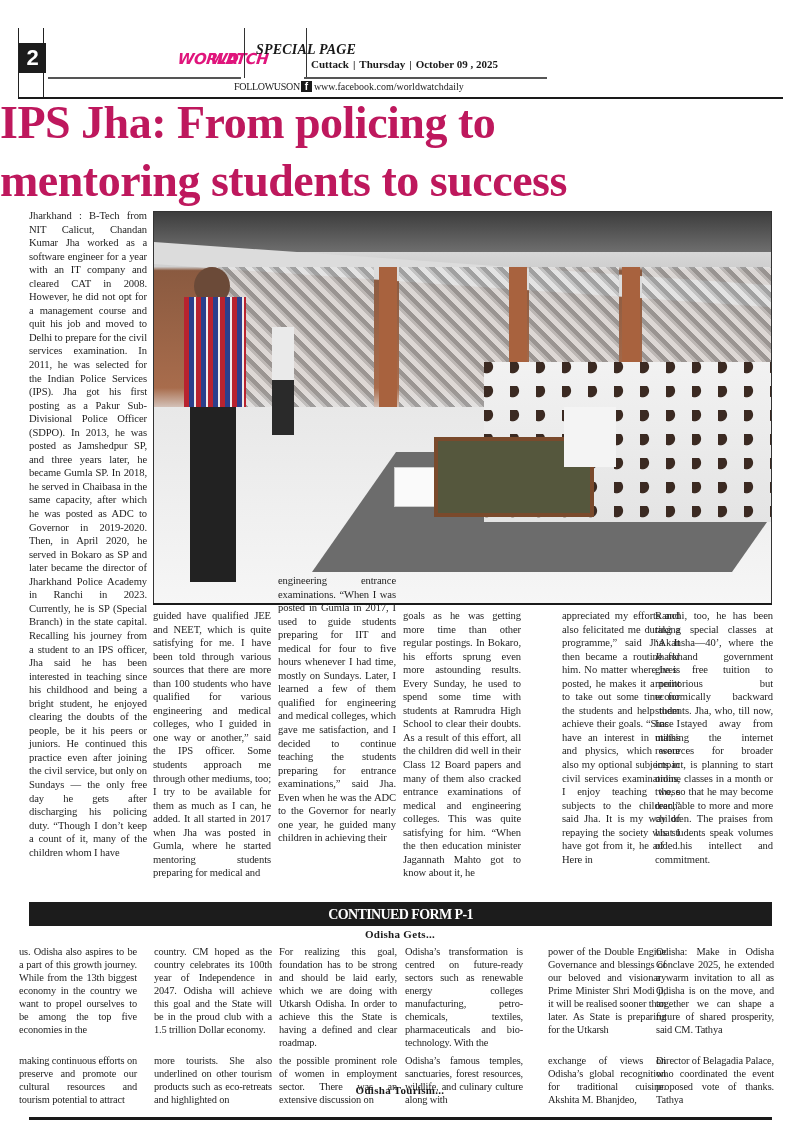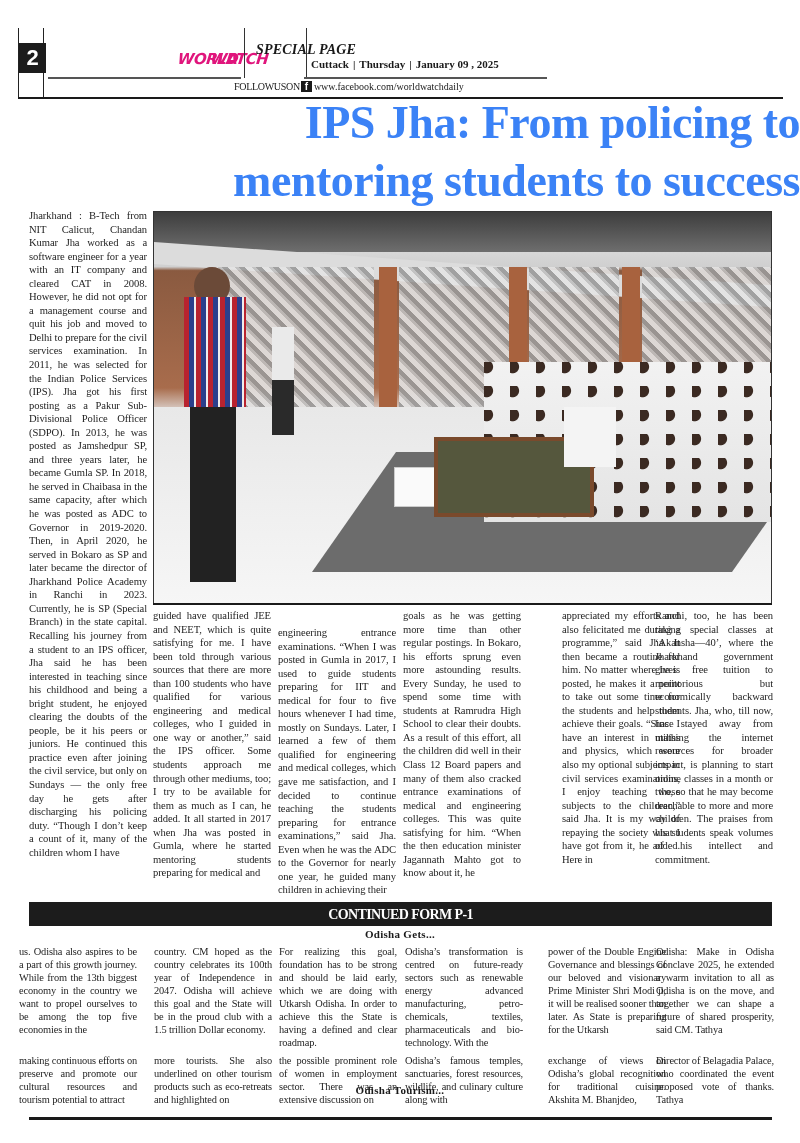--- a/index.html
+++ b/index.html
@@ -23,30 +23,30 @@
   .vbar2 { position: absolute; left: 288px; top: 0; width: 1px; height: 50px; background: #333; }
   .section-label { position: absolute; left: 238px; top: 14px; font-weight: bold; font-size: 14px; letter-spacing: 0.2px; font-style: italic; }
   .dateline { position: absolute; left: 293px; top: 30px; font-size: 11px; font-weight: bold; white-space: nowrap; }
   .dateline .sep { margin: 0 4px; font-weight: bold; }
   .follow { position: absolute; left: 200px; top: 53px; font-size: 10px; white-space: nowrap; display: flex; align-items: center; }
   .follow .fb { display: inline-block; width: 11px; height: 11px; background: #1a1a1a; color: #fff; font-family: "Liberation Sans", sans-serif;
                 font-weight: bold; font-size: 10px; line-height: 12px; text-align: center; margin: 0 2px 0 1px; }
   .follow .lbl { letter-spacing: -0.3px; margin-left: 16px; }
 
   
-  .headline { position: absolute; left: 0; top: 100px; width: 800px; text-align: right; font-weight: bold;
-              font-size: 46px; line-height: 46px; letter-spacing: -0.5px; color: #3b82f6; }
+  .headline { position: absolute; left: 0; top: 100px; width: 800px; text-align: left; font-weight: bold;
+              font-size: 46px; line-height: 46px; letter-spacing: -0.5px; color: #be185d; }
   .headline .l1, .headline .l2 { display: block; }
   .headline .l2 { margin-top: 12px; }
 
   
   .col { position: absolute; font-size: 10.6px; line-height: 13.55px; text-align: justify; color: #1e1e1e; letter-spacing: -0.1px; }
   .col1 { left: 29px; top: 209px; width: 118px; }
   .col2 { left: 153px; top: 609px; width: 118px; }
-  .col3 { left: 278px; top: 626px; width: 118px; }
+  .col3 { left: 278px; top: 574px; width: 118px; }
   .col4 { left: 403px; top: 609px; width: 118px; }
   .col5 { left: 528px; top: 609px; width: 118px; margin-left: 34px; }
   .col6 { left: 655px; top: 609px; width: 118px; }
 
   
   .photo { position: absolute; left: 153px; top: 211px; width: 619px; height: 393px; border: 1px solid #333; overflow: hidden;
            background: linear-gradient(180deg, #4a4a4a 0%, #6a6a6a 8%, #d8d8d8 10%, #cfcfcf 14%, #8a5a40 15%, #a86c4c 45%, #e6e6e6 52%, #f0f0f0 100%); }
   .photo .ceiling { position: absolute; left: 0; top: 0; width: 100%; height: 40px; background: linear-gradient(180deg,#3d3d3d,#6e6e6e); }
   .photo .beam { position: absolute; left: 0; top: 30px; width: 100%; height: 22px; background: #dcdcdc; transform: skewY(4deg); transform-origin: left; }
   .photo .curtain { position: absolute; top: 55px; height: 140px;
@@ -93,21 +93,21 @@
   </div>
   <div class="mast-rule-top"></div>
   <div class="logo">
     <span class="w1">WORLD</span>
     <span class="w2">WATCH</span>
   </div>
   <div class="vbar1"></div>
   <div class="section-label">SPECIAL PAGE</div>
   <div class="vbar2"></div>
   <div class="dateline">
-    <span>Cuttack</span><span class="sep">|</span><span>Thursday</span><span class="sep">|</span><span>January 09 , 2025</span>
+    <span>Cuttack</span><span class="sep">|</span><span>Thursday</span><span class="sep">|</span><span>October 09 , 2025</span>
   </div>
   <div class="mast-rule-right"></div>
   <div class="follow">
     <span class="lbl">FOLLOWUSON</span>
     <span class="fb">f</span>
     <span>www.facebook.com/worldwatchdaily</span>
   </div>
   <div class="mast-bottom"></div>
 </header>
 
@@ -147,21 +147,21 @@
 <div class="col col4">goals as he was getting more time than other regular postings. In Bokaro, his efforts sprung even more astounding results. Every Sunday, he used to spend some time with students at Ramrudra High School to clear their doubts. As a result of this effort, all the children did well in their Class 12 Board papers and many of them also cracked entrance examinations of medical and engineering colleges. This was quite satisfying for him. “When the then education minister Jagannath Mahto got to know about it, he</div>
 <div class="col col5">appreciated my efforts and also felicitated me during a programme,” said Jha. It then became a routine for him. No matter where he is posted, he makes it a point to take out some time for the students and help them achieve their goals. “Since I have an interest in maths and physics, which were also my optional subjects in civil services examinations, I enjoy teaching these subjects to the children,” said Jha. It is my way of repaying the society what I have got from it, he added. Here in</div>
 <div class="col col6">Ranchi, too, he has been taking special classes at ‘Akansha—40’, where the Jharkhand government gives free tuition to meritorious but economically backward students. Jha, who, till now, has stayed away from utilising the internet resources for broader impact, is planning to start online classes in a month or two, so that he may become reachable to more and more children. The praises from his students speak volumes of his intellect and commitment.</div>
 
 <div class="cont-bar">CONTINUED FORM P-1</div>
 
 <div class="subhead sub1">Odisha Gets...</div>
 <div class="scol srow1 sc1">us. Odisha also aspires to be a part of this growth journey. While from the 13th biggest economy in the country we want to propel ourselves to be among the top five economies in the</div>
 <div class="scol srow1 sc2">country. CM hoped as the country celebrates its 100th year of Independence in 2047. Odisha will achieve this goal and the State will be in the proud club with a 1.5 trillion Dollar economy.</div>
 <div class="scol srow1 sc3">For realizing this goal, foundation has to be strong and should be laid early, which we are doing with Utkarsh Odisha. In order to achieve this the State is having a defined and clear roadmap.</div>
-<div class="scol srow1 sc4">Odisha’s transformation is centred on future-ready sectors such as renewable energy advanced manufacturing, petro-chemicals, textiles, pharmaceuticals and bio-technology. With the</div>
+<div class="scol srow1 sc4">Odisha’s transformation is centred on future-ready sectors such as renewable energy colleges manufacturing, petro-chemicals, textiles, pharmaceuticals and bio-technology. With the</div>
 <div class="scol srow1 sc5">power of the Double Engine Governance and blessings of our beloved and visionary Prime Minister Shri Modi ji, it will be realised sooner than later. As State is preparing for the Utkarsh</div>
 <div class="scol srow1 sc6">Odisha: Make in Odisha Conclave 2025, he extended a warm invitation to all as Odisha is on the move, and together we can shape a future of shared prosperity, said CM. Tathya</div>
 
 <div class="subhead sub2">Odisha Tourism...</div>
 <div class="scol srow2 sc1">making continuous efforts on preserve and promote our cultural resources and tourism potential to attract</div>
 <div class="scol srow2 sc2">more tourists. She also underlined on other tourism products such as eco-retreats and highlighted on</div>
 <div class="scol srow2 sc3">the possible prominent role of women in employment sector. There was an extensive discussion on</div>
 <div class="scol srow2 sc4">Odisha’s famous temples, sanctuaries, forest resources, wildlife, and culinary culture along with</div>
 <div class="scol srow2 sc5">exchange of views on Odisha’s global recognition for traditional cuisine. Akshita M. Bhanjdeo,</div>
 <div class="scol srow2 sc6">Director of Belagadia Palace, who coordinated the event proposed vote of thanks. Tathya</div>

